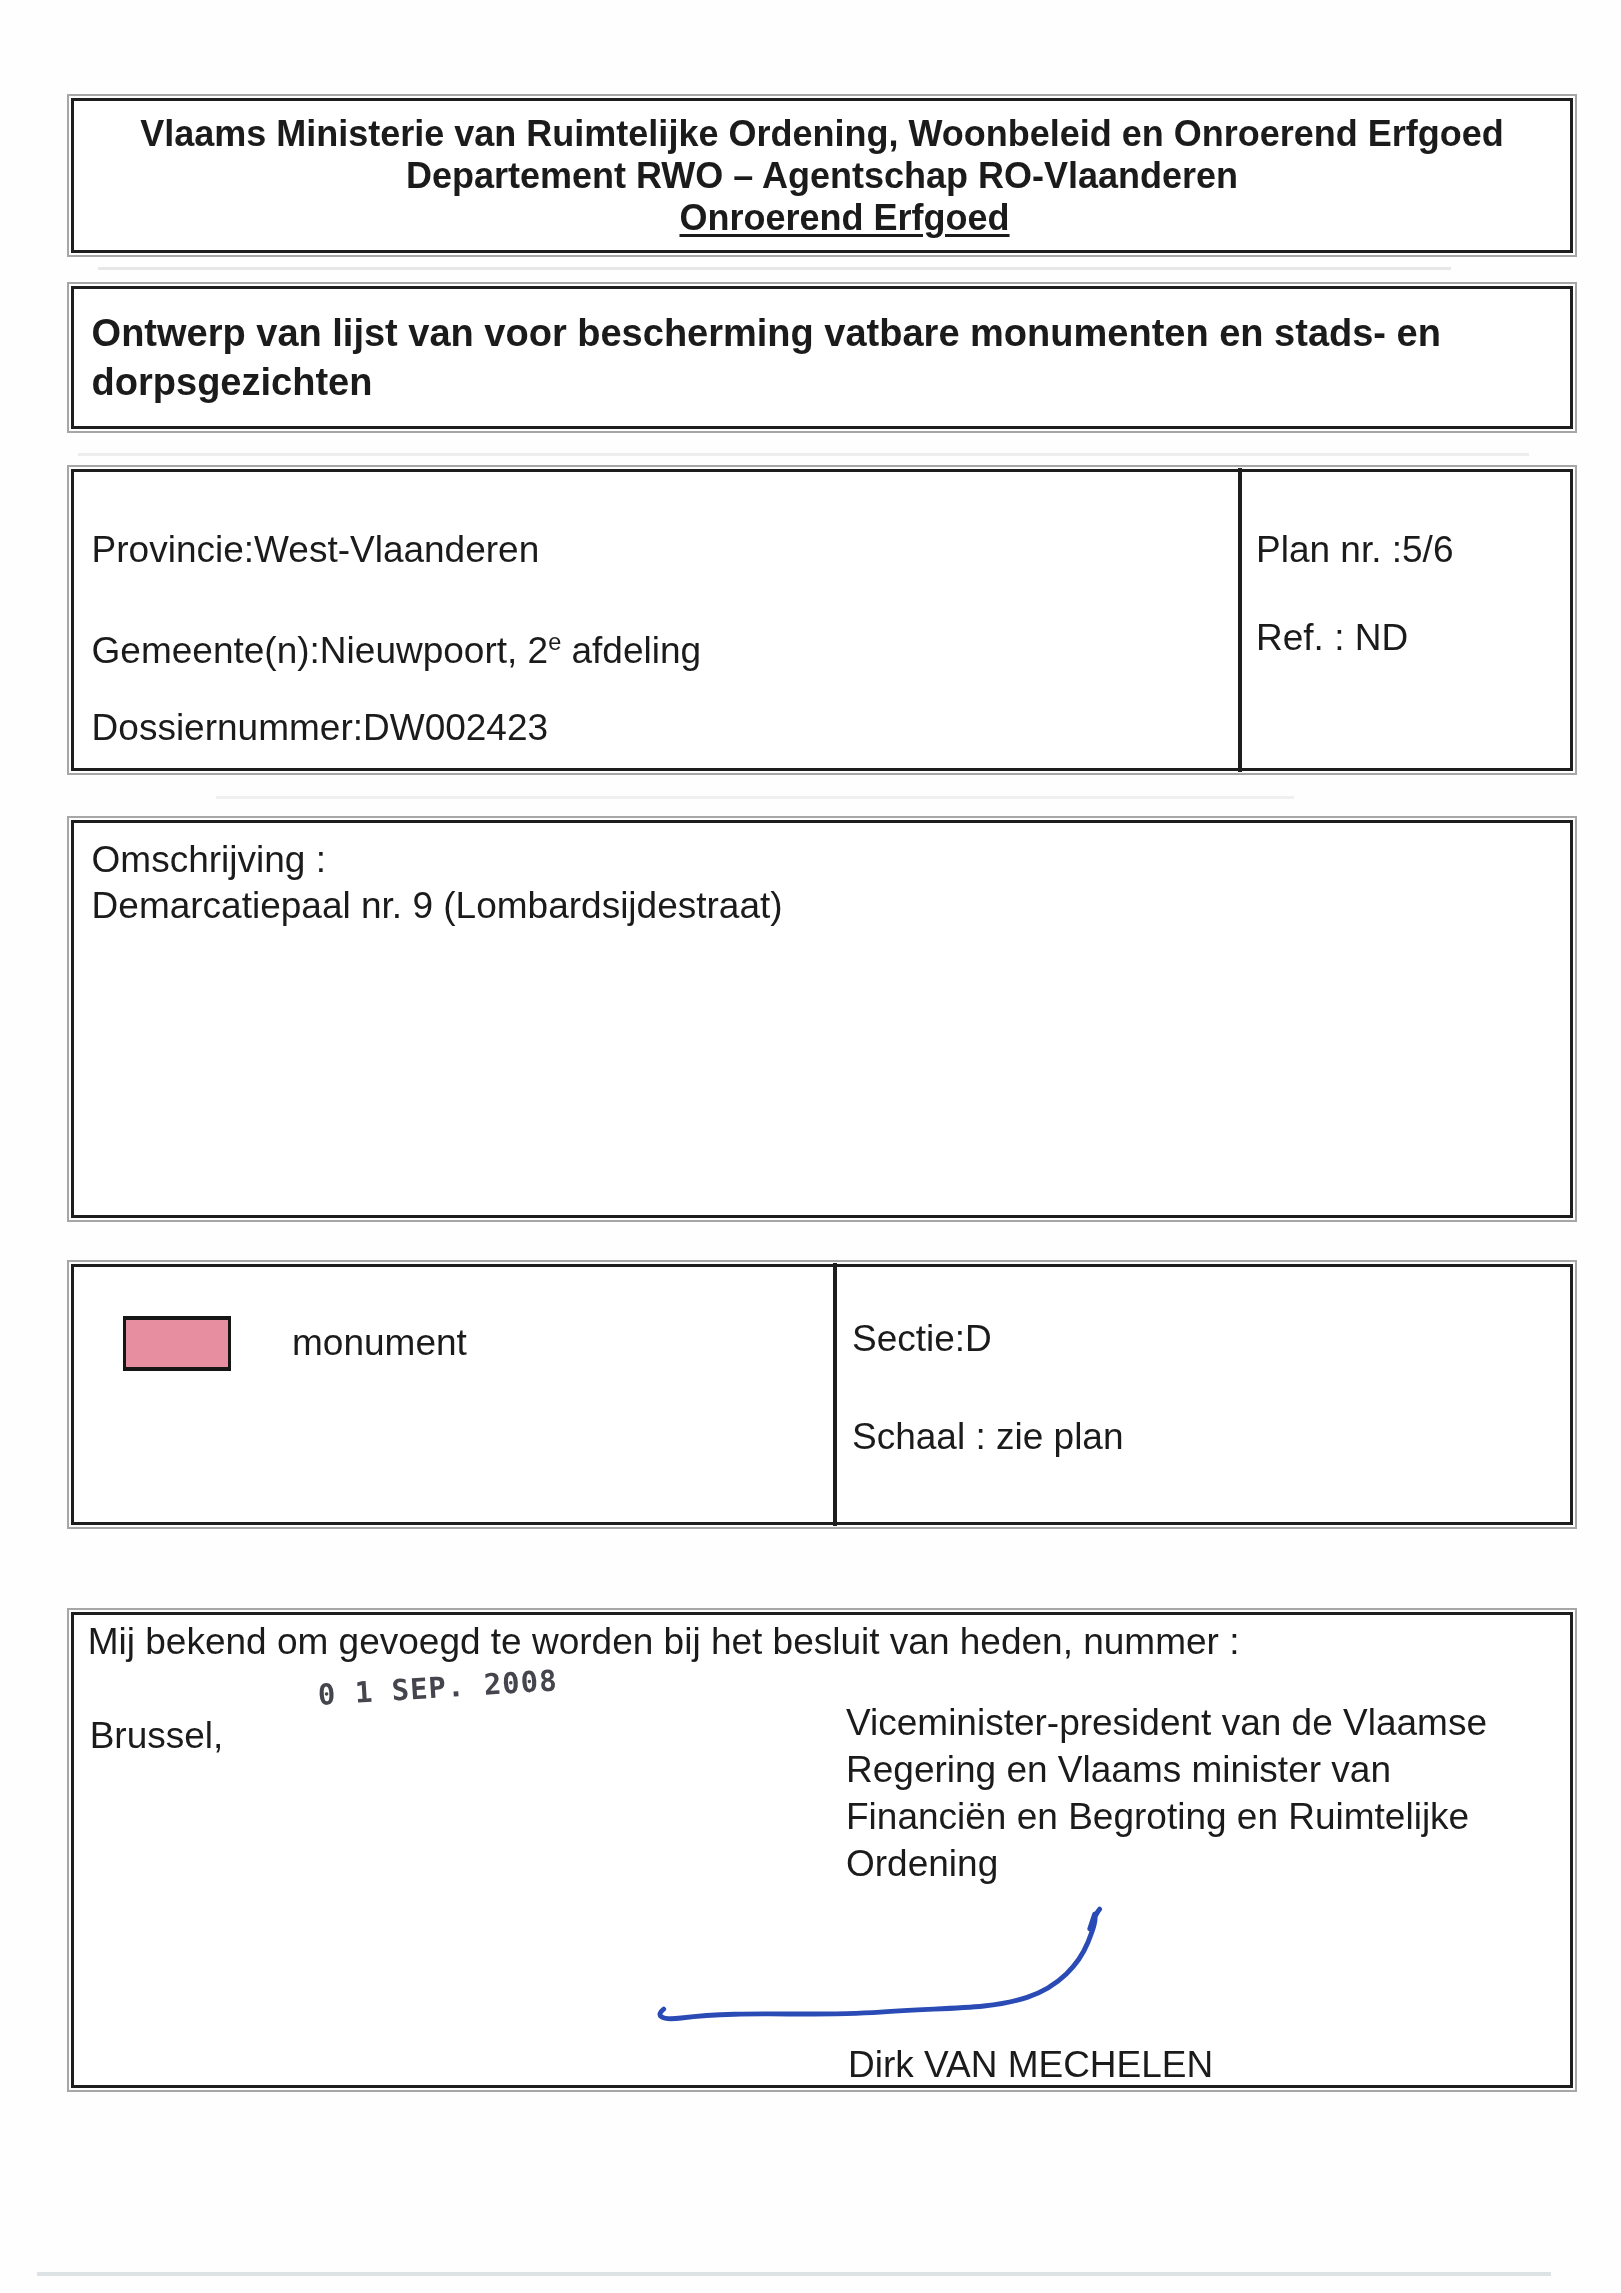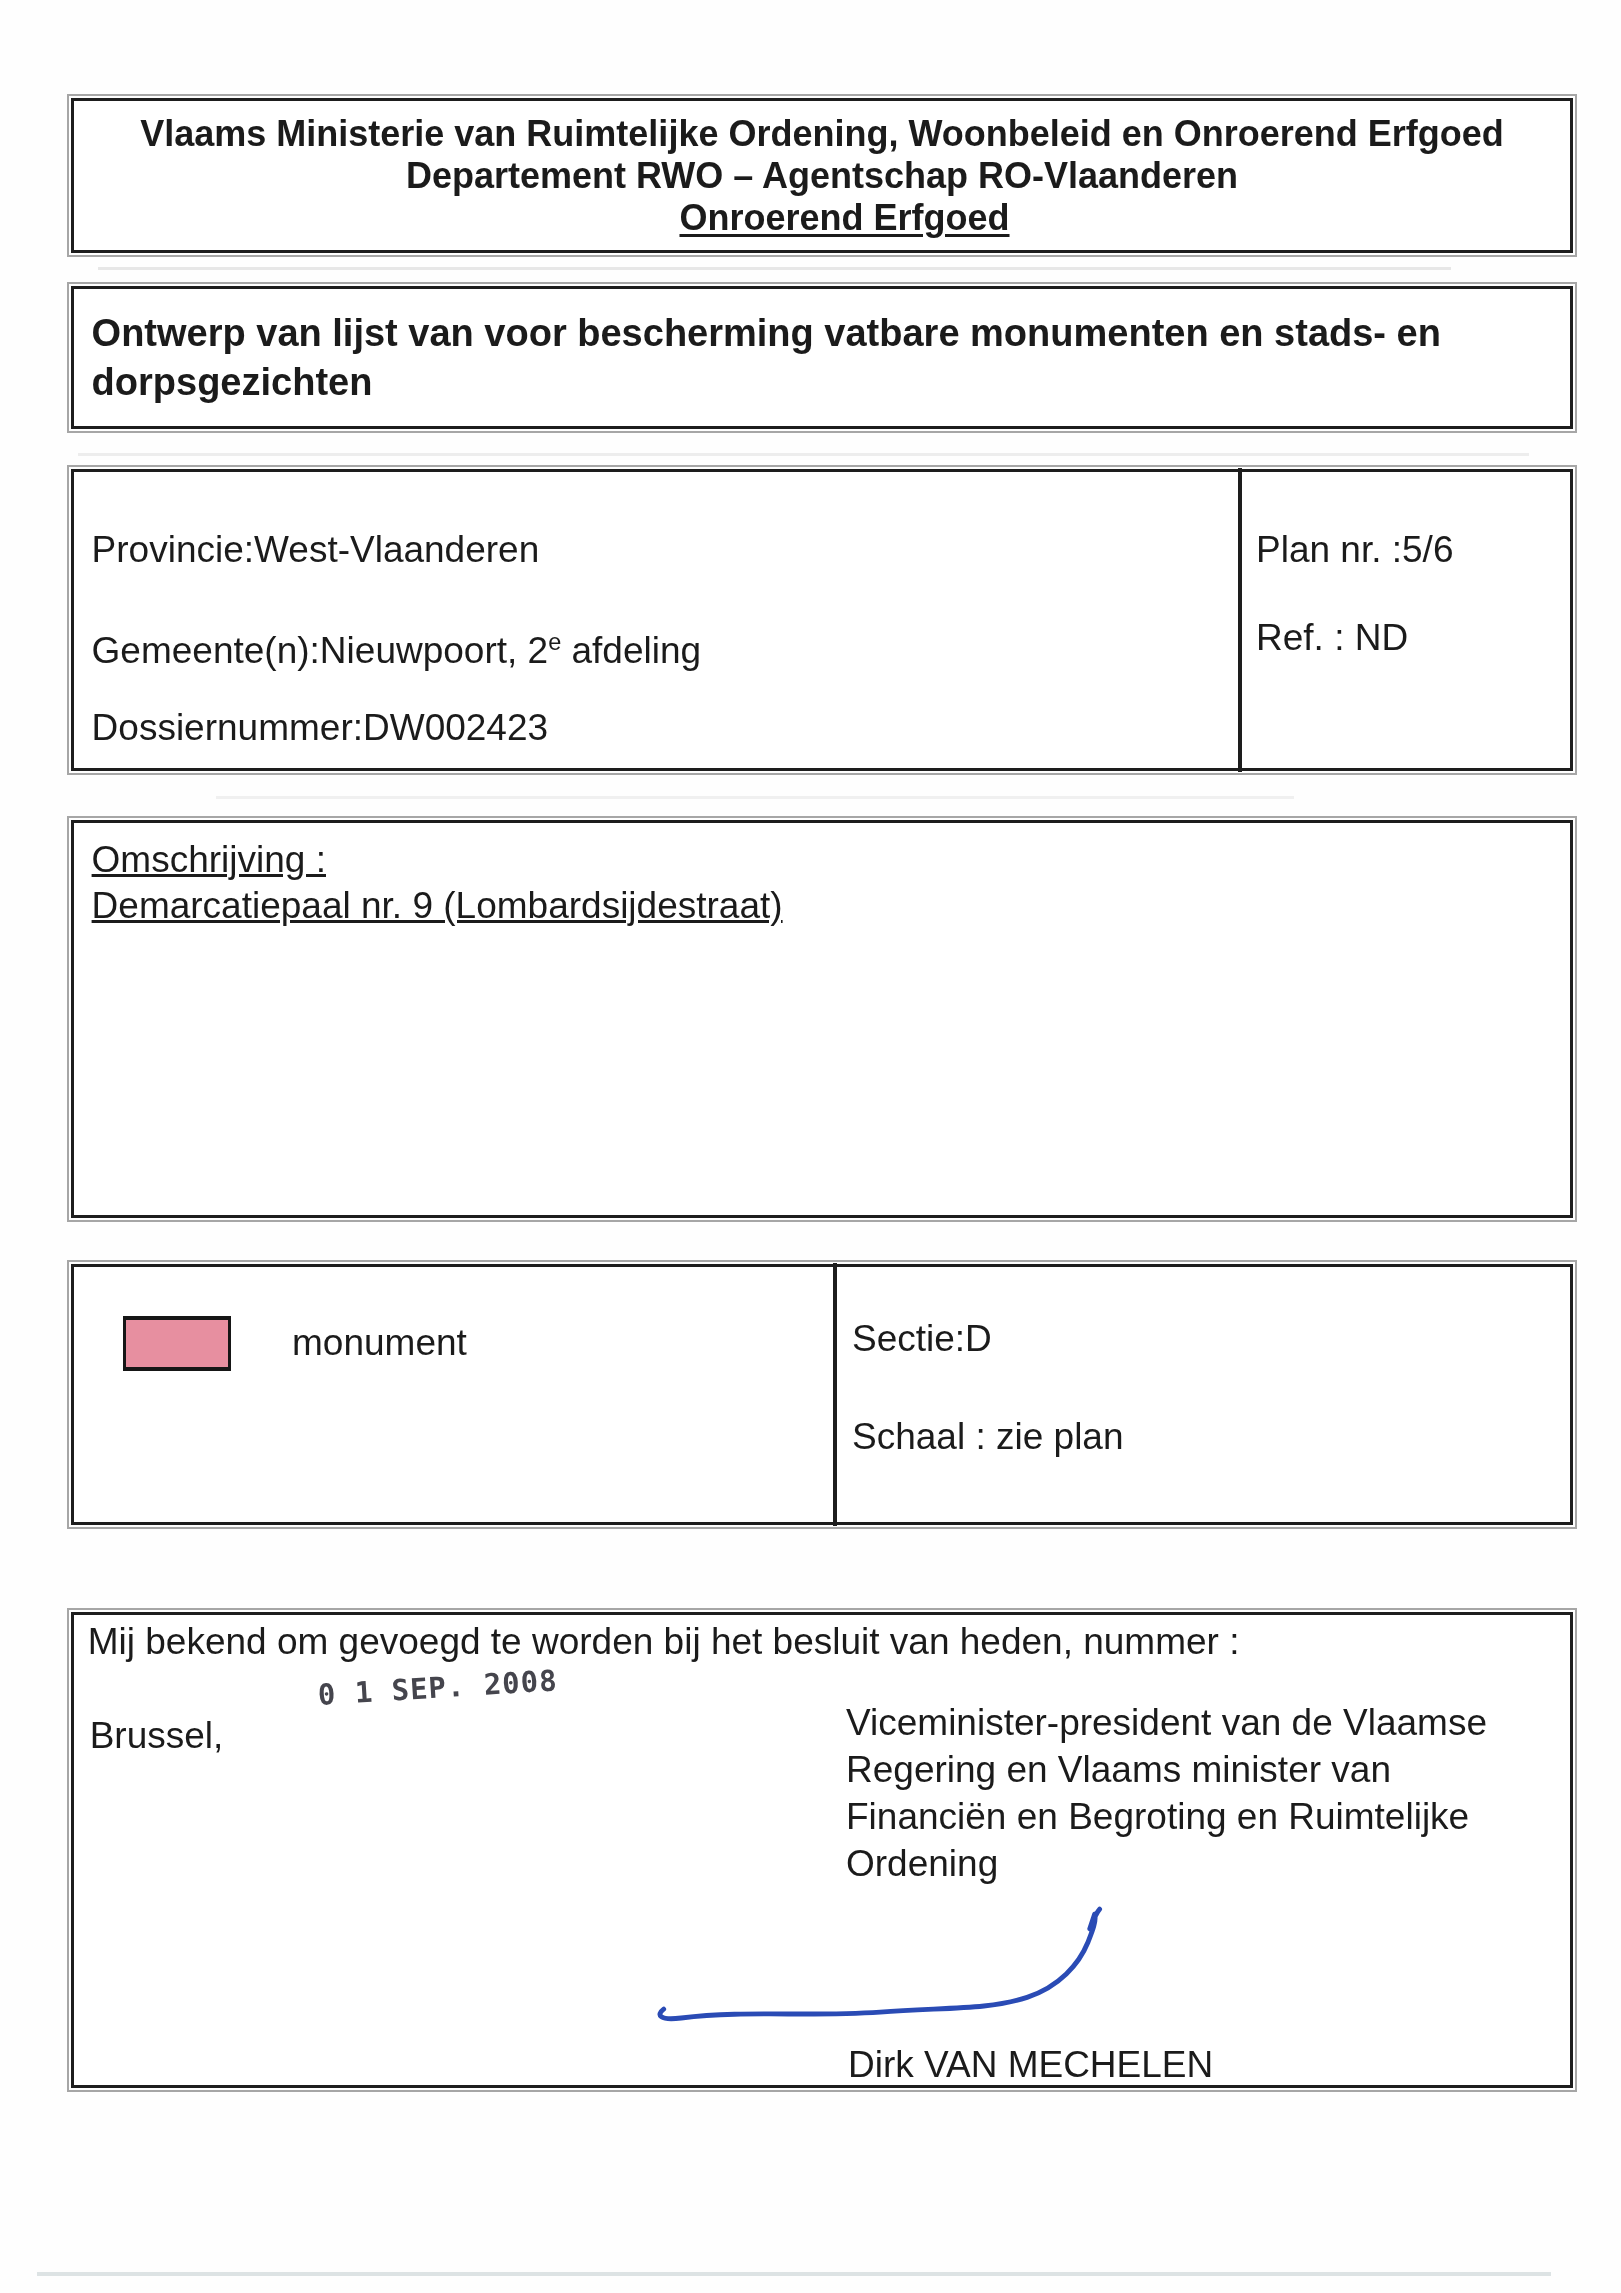--- a/index.html
+++ b/index.html
@@ -28,21 +28,21 @@
   .box-title{top:286px;height:143px;padding:19.6px 17.6px;}
   .box-title .tline{font-weight:bold;font-size:38px;line-height:49px;white-space:nowrap;}
   
   .box-info{top:469px;height:302px;}
   .info-row{position:absolute;left:17.6px;font-size:37px;white-space:nowrap;}
   .info-row sup{font-size:23.5px;vertical-align:super;line-height:0;}
   .v-divider{position:absolute;top:-3.9px;bottom:-3.9px;width:3.9px;background:#1d1d1d;}
   .box-info .v-divider{left:1164px;}
   .info-right{position:absolute;left:1182px;font-size:37px;white-space:nowrap;}
   
-  .box-omschrijving{top:820px;height:398px;padding:13.7px 17.6px;text-decoration:underline;}
+  .box-omschrijving{top:820px;height:398px;padding:13.7px 17.6px;}
   .box-omschrijving .oline{font-size:37px;line-height:46px;white-space:nowrap;}
   
   .box-legend{top:1264px;height:261px;text-align:right;}
   .box-legend .v-divider{left:759px;}
   .swatch{position:absolute;left:49px;top:49px;width:102px;height:47px;background:#e78fa0;border:3.9px solid #161616;border-top-width:4.9px;border-bottom-width:4.9px;}
   .legend-label{position:absolute;left:218px;top:55px;font-size:37px;}
   .legend-right{position:absolute;left:778px;font-size:37px;white-space:nowrap;}
   
   .box-footer{top:1612px;height:476px;}
   .footer-intro{position:absolute;left:13.7px;top:5.9px;font-size:37px;white-space:nowrap;}

